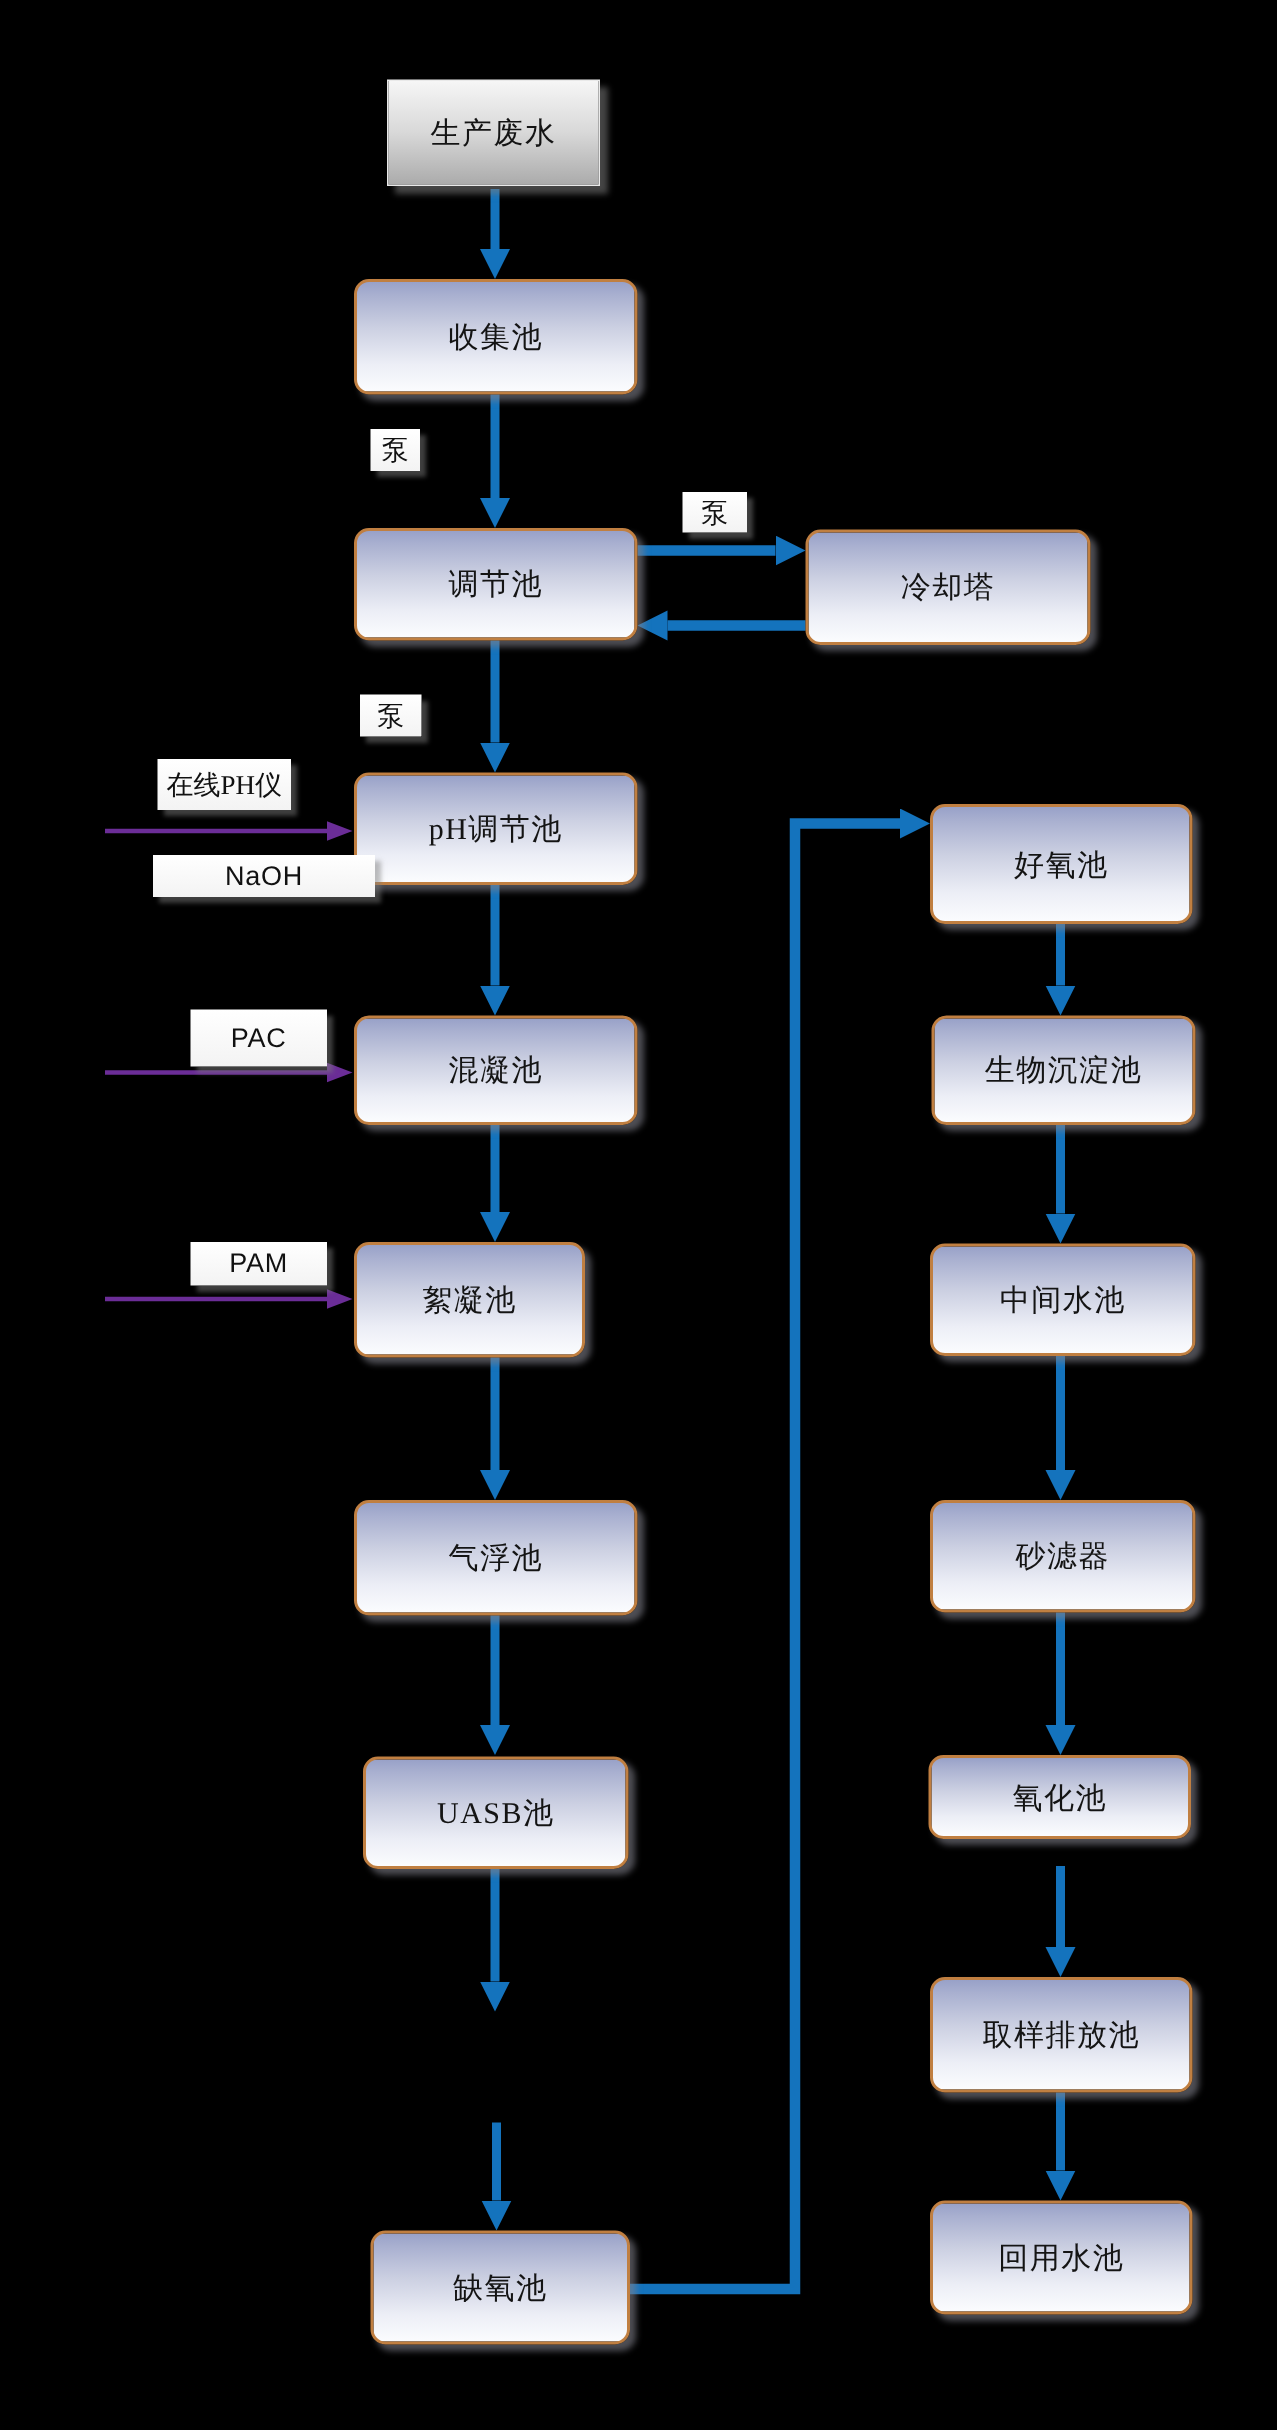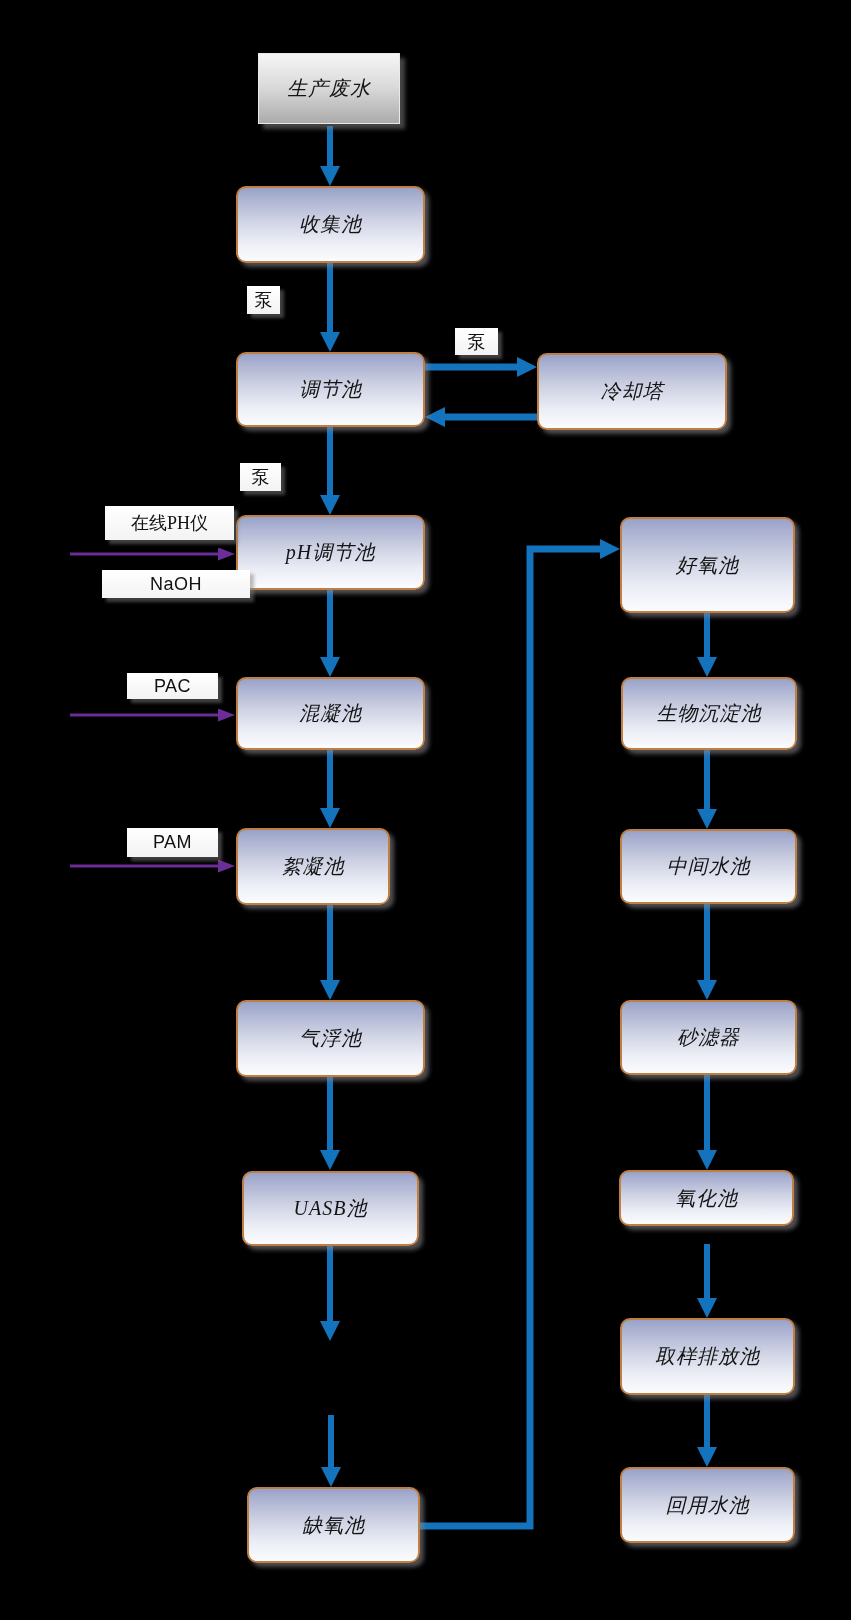--- a/index.html
+++ b/index.html
@@ -3,21 +3,21 @@
 <meta charset="utf-8">
 <style>
   html,body{margin:0;padding:0;background:#000;}
   .canvas{
     position:relative;width:851px;height:1620px;background:#000000;overflow:hidden;
     font-family:"Liberation Serif","DejaVu Serif",serif;
   }
   .wires{position:absolute;left:0;top:0;z-index:1;}
   .node{
     position:absolute;z-index:2;display:flex;align-items:center;justify-content:center;
-    color:#141414;font-size:20px;letter-spacing:1px;text-align:center;box-sizing:border-box;font-style:italic;
+    color:#141414;font-size:20px;letter-spacing:1px;text-align:center;box-sizing:border-box;
   }
   .pool{
     border:2px solid #c07f41;border-radius:10px;
     background:linear-gradient(180deg,#98a1c8 0%,#a9b0d0 12%,#ccd0e2 42%,#eceef6 75%,#fbfcfe 100%);
     box-shadow:4px 4px 4px rgba(130,130,140,0.6);
   }
   .source{
     border:1px solid #e9e9e9;border-radius:0;
     background:linear-gradient(180deg,#f6f6f6 0%,#d8d8d8 50%,#ababab 100%);
     box-shadow:5px 5px 4px rgba(125,125,125,0.55);
@@ -80,29 +80,29 @@
   <div class="node pool" style="left:236px;top:186px;width:189px;height:77px">收集池</div>
   <div class="node pool" style="left:236px;top:352px;width:189px;height:75px">调节池</div>
   <div class="node pool" style="left:236px;top:515px;width:189px;height:75px">pH调节池</div>
   <div class="node pool" style="left:537px;top:353px;width:190px;height:77px">冷却塔</div>
   <div class="node pool" style="left:236px;top:677px;width:189px;height:73px">混凝池</div>
   <div class="node pool" style="left:236px;top:828px;width:154px;height:77px">絮凝池</div>
   <div class="node pool" style="left:236px;top:1000px;width:189px;height:77px">气浮池</div>
   <div class="node pool" style="left:242px;top:1171px;width:177px;height:75px">UASB池</div>
   <div class="node pool" style="left:247px;top:1487px;width:173px;height:76px">缺氧池</div>
 
-  <div class="node pool" style="left:620px;top:517px;width:175px;height:96px">好氧池</div>
+  <div class="node pool" style="left:620px;top:536px;width:175px;height:80px">好氧池</div>
   <div class="node pool" style="left:621px;top:677px;width:176px;height:73px">生物沉淀池</div>
   <div class="node pool" style="left:620px;top:829px;width:177px;height:75px">中间水池</div>
   <div class="node pool" style="left:620px;top:1000px;width:177px;height:75px">砂滤器</div>
   <div class="node pool" style="left:619px;top:1170px;width:175px;height:56px">氧化池</div>
   <div class="node pool" style="left:620px;top:1318px;width:175px;height:77px">取样排放池</div>
   <div class="node pool" style="left:620px;top:1467px;width:175px;height:76px">回用水池</div>
 
   <div class="tag" style="left:247px;top:286px;width:33px;height:28px">泵</div>
   <div class="tag" style="left:455px;top:328px;width:43px;height:27px">泵</div>
   <div class="tag" style="left:240px;top:463px;width:41px;height:28px">泵</div>
-  <div class="tag" style="left:105px;top:506px;width:129px;height:34px">在线PH仪</div>
+  <div class="tag" style="left:105px;top:506px;width:89px;height:34px">在线PH仪</div>
   <div class="tag latin" style="left:87px;top:570px;width:148px;height:28px">NaOH</div>
-  <div class="tag latin" style="left:112px;top:673px;width:91px;height:26px">PAC</div>
+  <div class="tag latin" style="left:112px;top:673px;width:91px;height:38px">PAC</div>
   <div class="tag latin" style="left:112px;top:828px;width:91px;height:29px">PAM</div>
 
 </div>
 
 </body></html>

